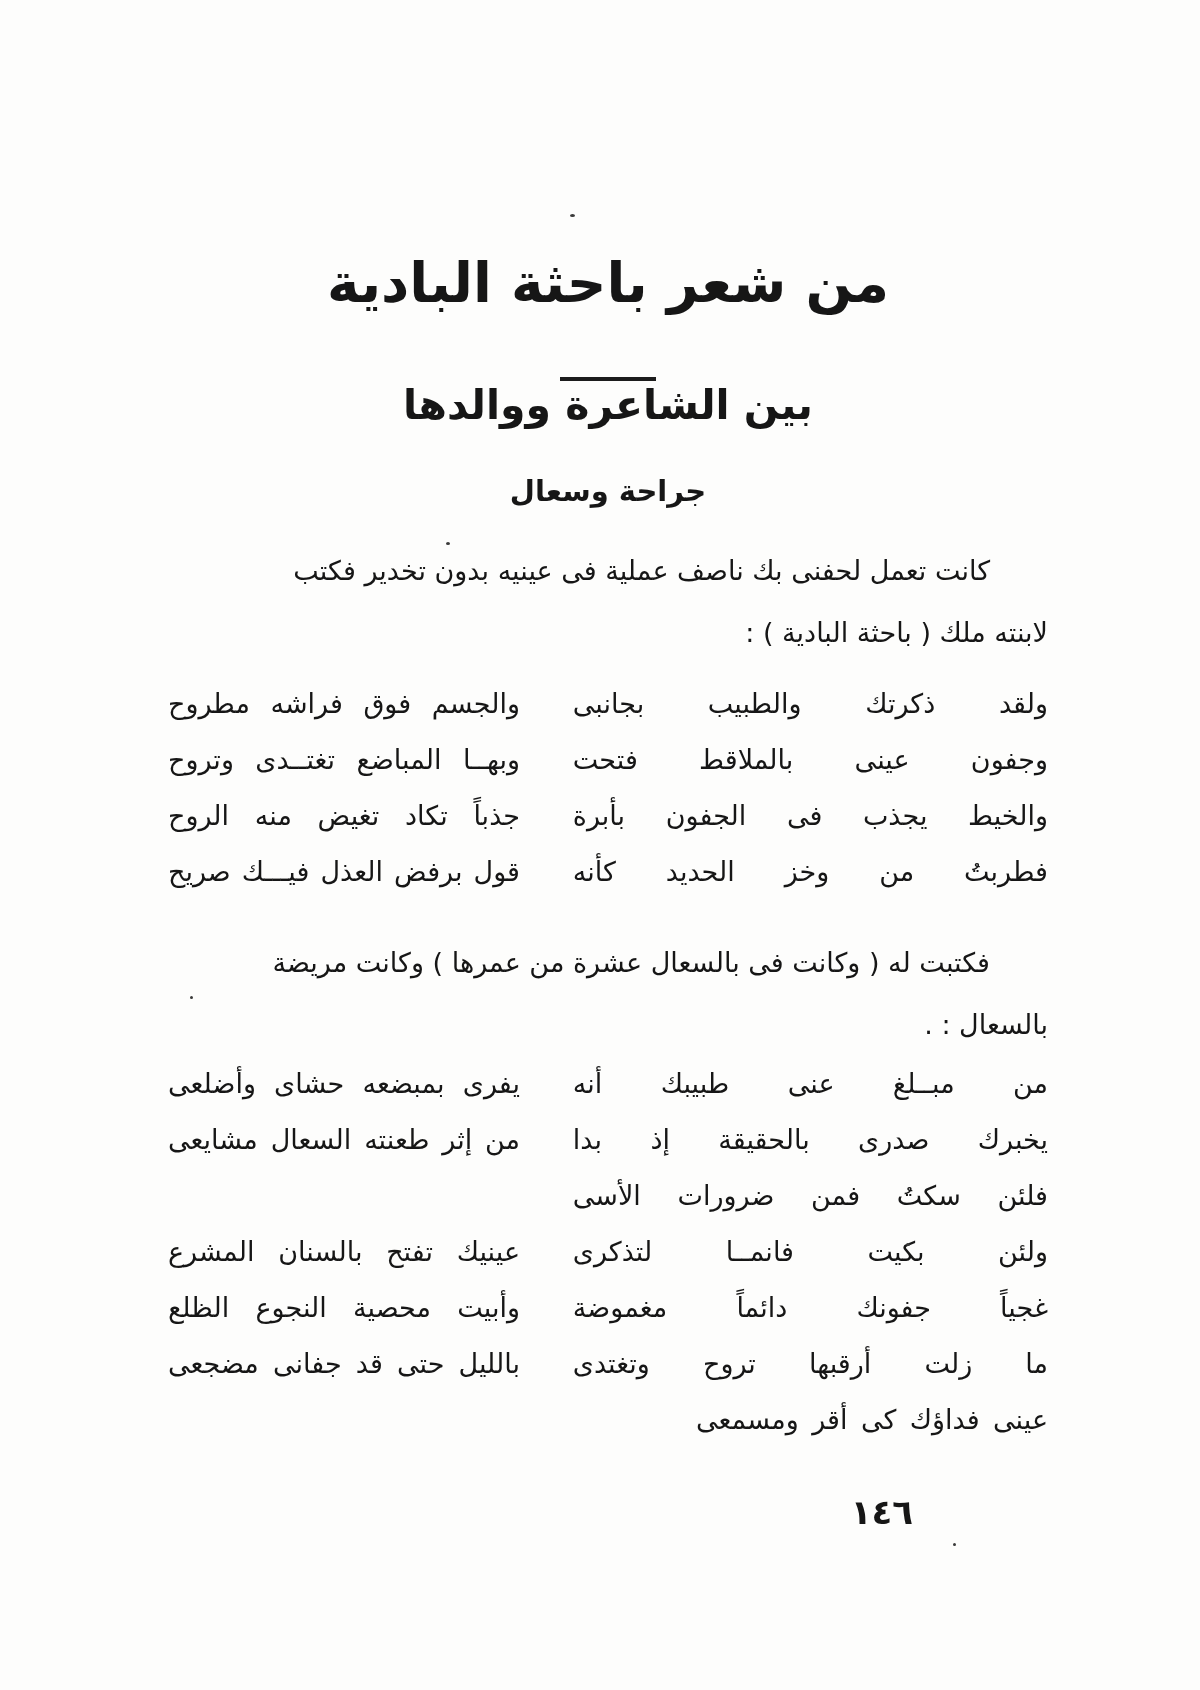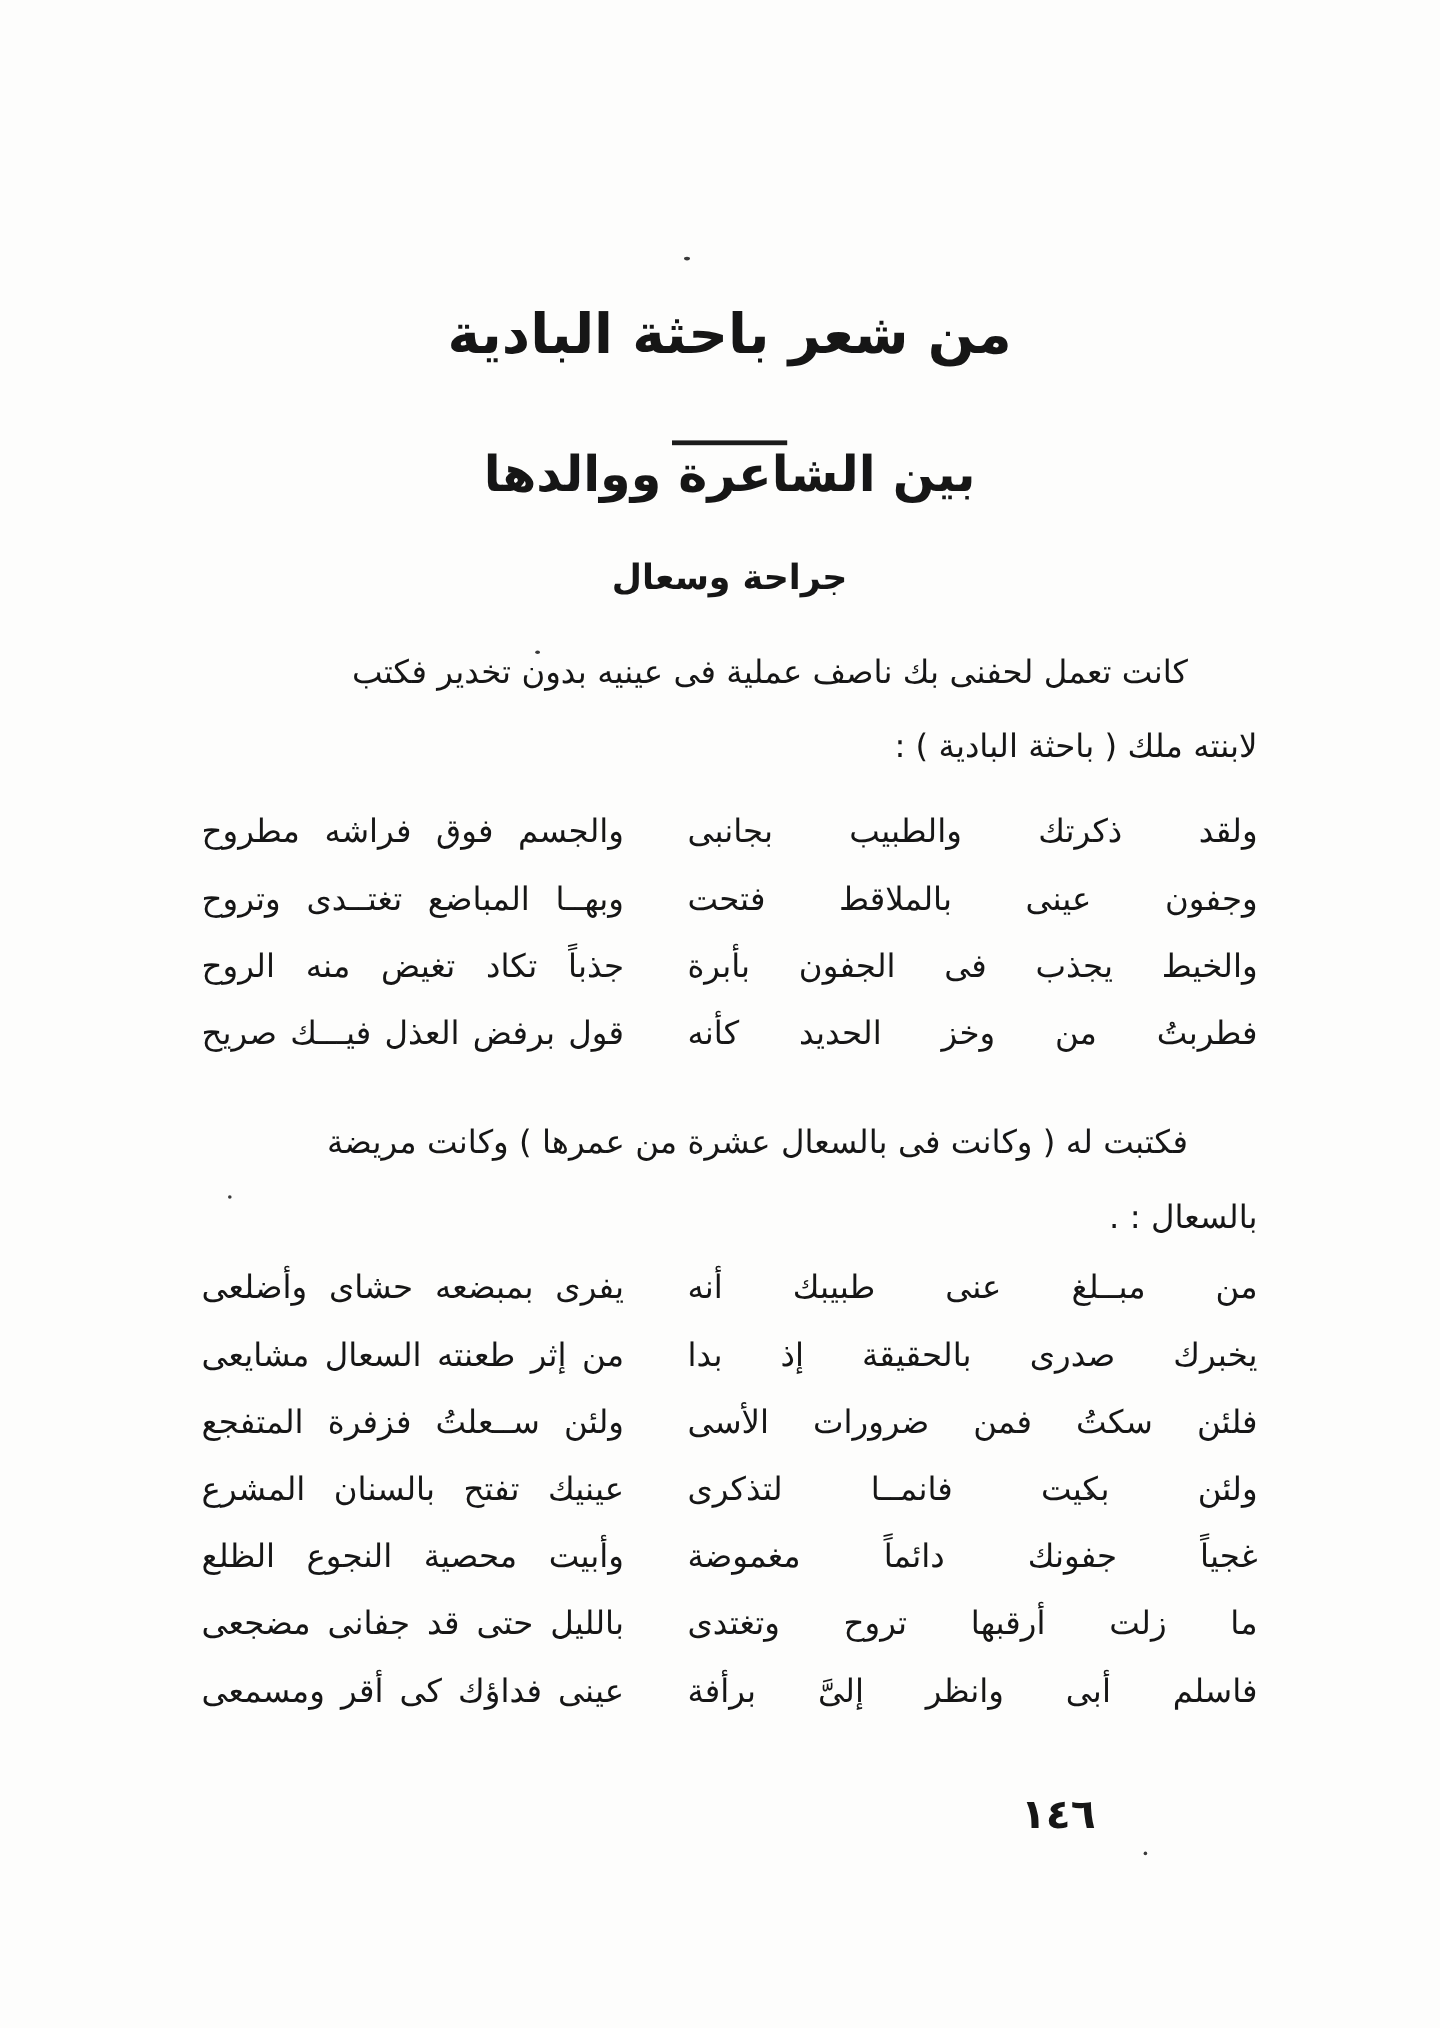--- a/index.html
+++ b/index.html
@@ -12,21 +12,21 @@
     font-family:"DejaVu Sans",sans-serif;
     direction:rtl;
     overflow:hidden;
   }
   .content{
     padding:0 152px 0 168px; 
   }
   .title{
     margin-top:252px;
     text-align:center;
-    font-size:46px;
+    font-size:55px;
     font-weight:bold;
     line-height:1.15;
     letter-spacing:1px;
   }
   .title-rule{
     width:96px;height:0;
     border:none;
     border-top:4px solid #1c1c1c;
     margin:62px auto 0 auto;
   }
@@ -142,36 +142,34 @@
       <div class="verse">
         <div class="hemi hemi-first">من مبــلغ عنى طبيبك أنه</div>
         <div class="hemi hemi-second">يفرى بمبضعه حشاى وأضلعى</div>
       </div>
       <div class="verse">
         <div class="hemi hemi-first">يخبرك صدرى بالحقيقة إذ بدا</div>
         <div class="hemi hemi-second">من إثر طعنته السعال مشايعى</div>
       </div>
       <div class="verse">
         <div class="hemi hemi-first">فلئن سكتُ فمن ضرورات الأسى</div>
-        <div class="hemi hemi-second">ولئن ســعلتُ فزفرة المتفجع</div>
       </div>
       <div class="verse">
         <div class="hemi hemi-first">ولئن بكيت فانمــا لتذكرى</div>
         <div class="hemi hemi-second">عينيك تفتح بالسنان المشرع</div>
       </div>
       <div class="verse">
         <div class="hemi hemi-first">غجياً جفونك دائماً مغموضة</div>
         <div class="hemi hemi-second">وأبيت محصية النجوع الظلع</div>
       </div>
       <div class="verse">
         <div class="hemi hemi-first">ما زلت أرقبها تروح وتغتدى</div>
         <div class="hemi hemi-second">بالليل حتى قد جفانى مضجعى</div>
       </div>
       <div class="verse">
-        <div class="hemi hemi-first">فاسلم أبى وانظر إلىَّ برأفة</div>
         <div class="hemi hemi-second">عينى فداؤك كى أقر ومسمعى</div>
       </div>
     </div>
 
   </div>
 
   <div class="page-number">١٤٦</div>
 
 </div>
 

